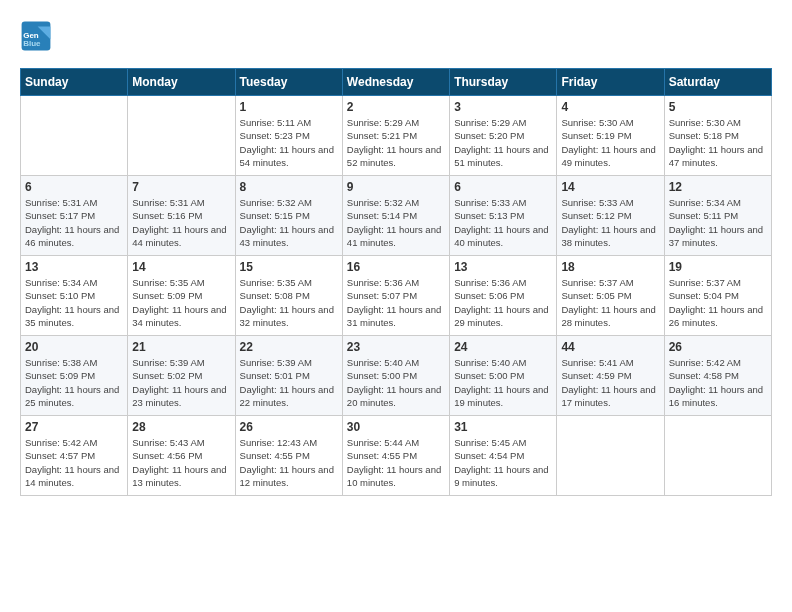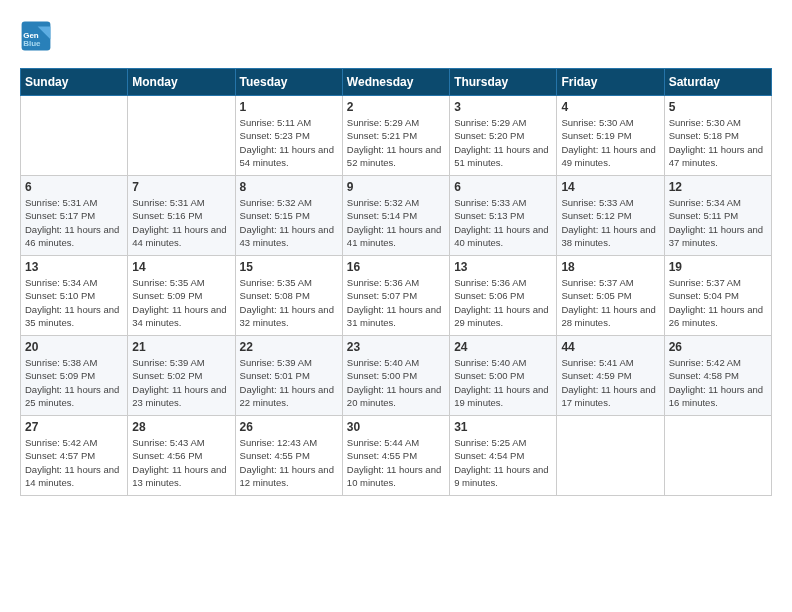--- a/index.html
+++ b/index.html
@@ -308,21 +308,21 @@
 Daylight: 11 hours and 12 minutes.</div>
         </td>
         <td>
           <span class="day-number">30</span>
           <div class="day-info">Sunrise: 5:44 AM
 Sunset: 4:55 PM
 Daylight: 11 hours and 10 minutes.</div>
         </td>
         <td>
           <span class="day-number">31</span>
-          <div class="day-info">Sunrise: 5:25 AM
+          <div class="day-info">Sunrise: 5:45 AM
 Sunset: 4:54 PM
 Daylight: 11 hours and 9 minutes.</div>
         </td>
         <td class="empty-cell"></td>
         <td class="empty-cell"></td>
       </tr>
     </tbody>
 </table>
 
 </body></html>

